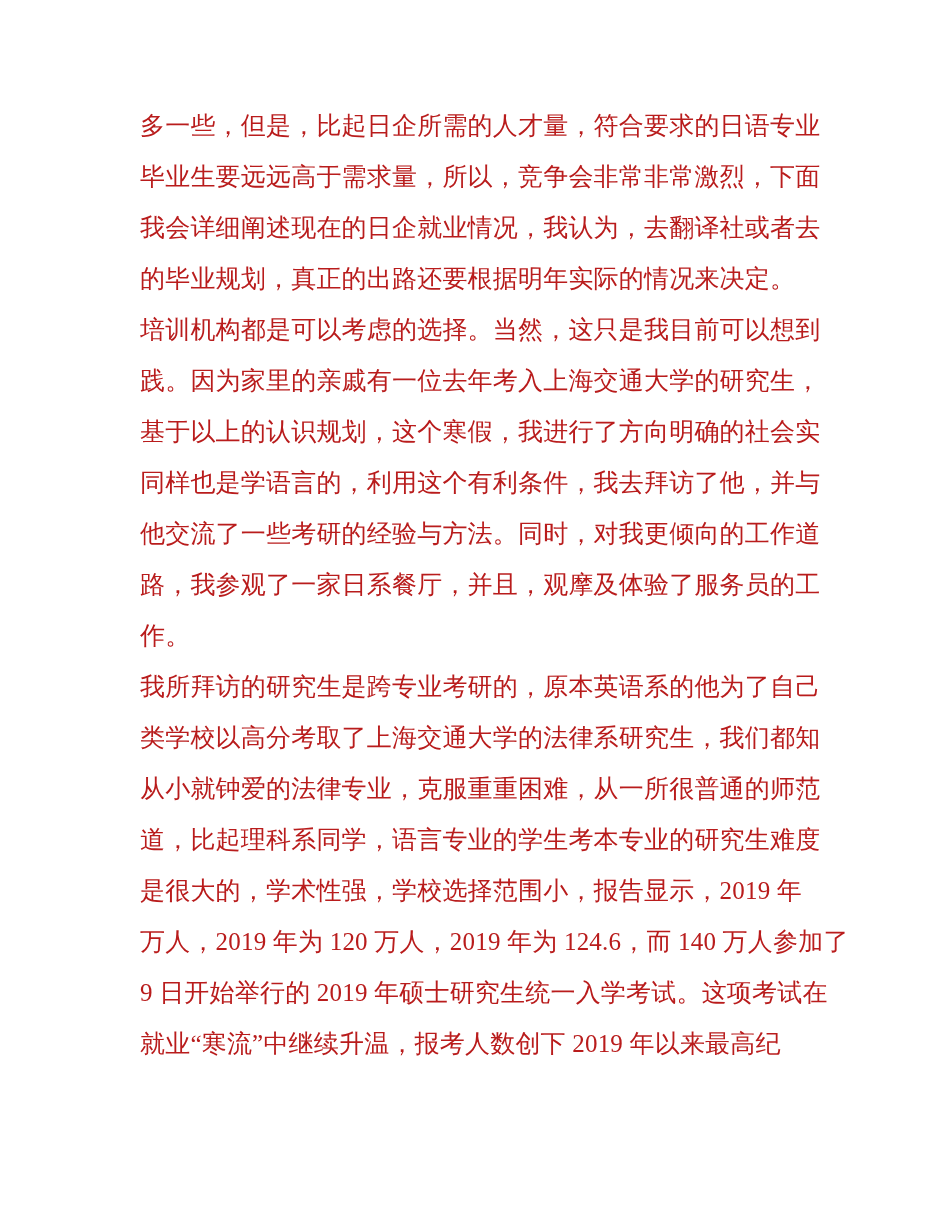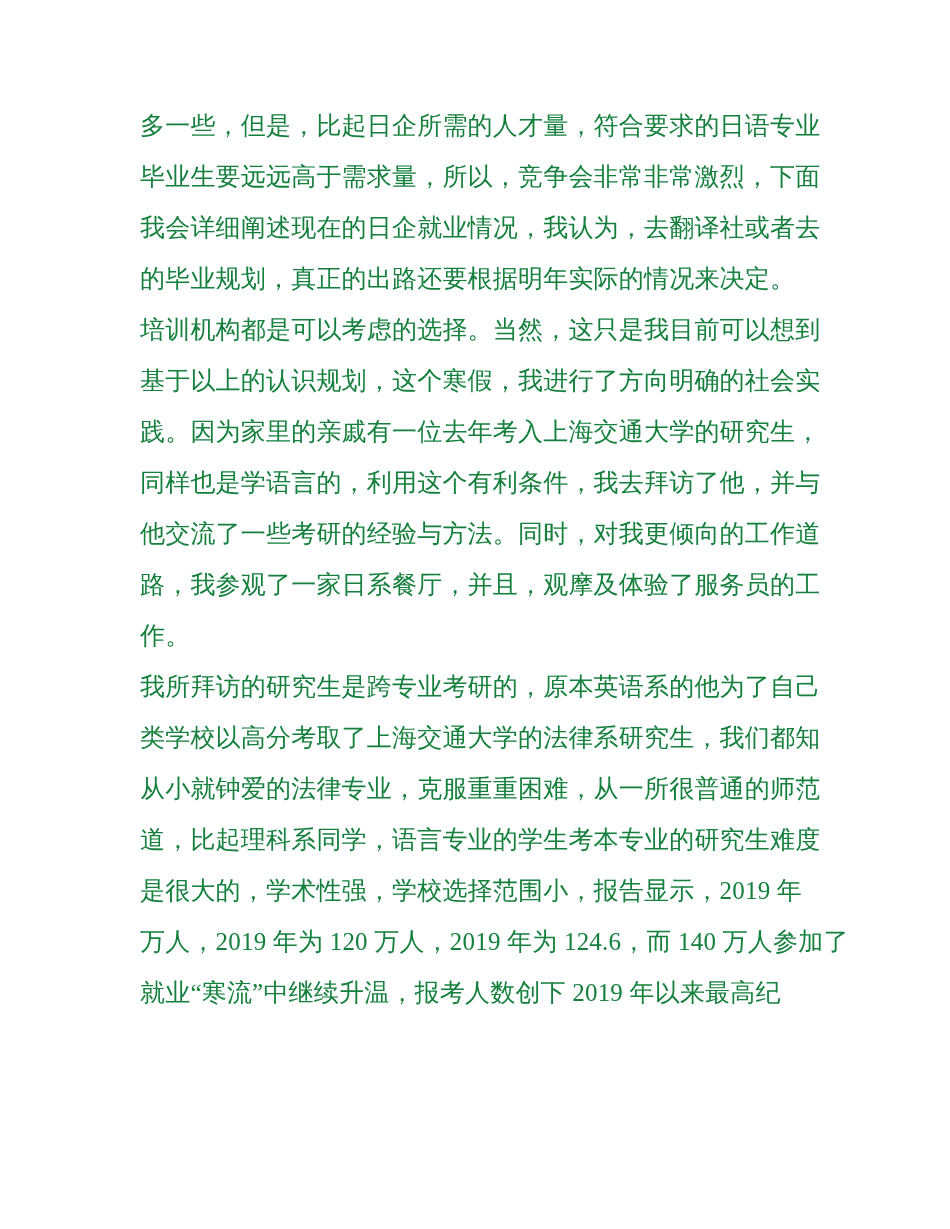--- a/index.html
+++ b/index.html
@@ -7,21 +7,21 @@
     padding: 0;
     background: #ffffff;
   }
   .page {
     position: relative;
     width: 950px;
     height: 1229px;
     background: #ffffff;
     overflow: hidden;
     font-family: "Liberation Serif", "DejaVu Serif", serif;
-    color: #15803d;
+    color: #b91c1c;
   }
   .text-block {
     position: absolute;
     left: 140px;
     top: 100px;
     width: 678px;
   }
   .line {
     font-size: 25px;
     line-height: 51px;
@@ -33,27 +33,28 @@
 </head>
 <body>
 
 <div class="page">
   <div class="text-block">
     <div class="line">多一些，但是，比起日企所需的人才量，符合要求的日语专业</div>
     <div class="line">毕业生要远远高于需求量，所以，竞争会非常非常激烈，下面</div>
     <div class="line">我会详细阐述现在的日企就业情况，我认为，去翻译社或者去</div>
     <div class="line">的毕业规划，真正的出路还要根据明年实际的情况来决定。</div>
     <div class="line">培训机构都是可以考虑的选择。当然，这只是我目前可以想到</div>
+    <div class="line">践。因为家里的亲戚有一位去年考入上海交通大学的研究生，</div>
     <div class="line">基于以上的认识规划，这个寒假，我进行了方向明确的社会实</div>
-    <div class="line">践。因为家里的亲戚有一位去年考入上海交通大学的研究生，</div>
     <div class="line">同样也是学语言的，利用这个有利条件，我去拜访了他，并与</div>
     <div class="line">他交流了一些考研的经验与方法。同时，对我更倾向的工作道</div>
     <div class="line">路，我参观了一家日系餐厅，并且，观摩及体验了服务员的工</div>
     <div class="line">作。</div>
     <div class="line">我所拜访的研究生是跨专业考研的，原本英语系的他为了自己</div>
     <div class="line">类学校以高分考取了上海交通大学的法律系研究生，我们都知</div>
     <div class="line">从小就钟爱的法律专业，克服重重困难，从一所很普通的师范</div>
     <div class="line">道，比起理科系同学，语言专业的学生考本专业的研究生难度</div>
     <div class="line">是很大的，学术性强，学校选择范围小，报告显示，2019 年</div>
     <div class="line">万人，2019 年为 120 万人，2019 年为 124.6，而 140 万人参加了</div>
+    <div class="line">9 日开始举行的 2019 年硕士研究生统一入学考试。这项考试在</div>
     <div class="line">就业“寒流”中继续升温，报考人数创下 2019 年以来最高纪</div>
   </div>
 </div>
 
 </body></html>

